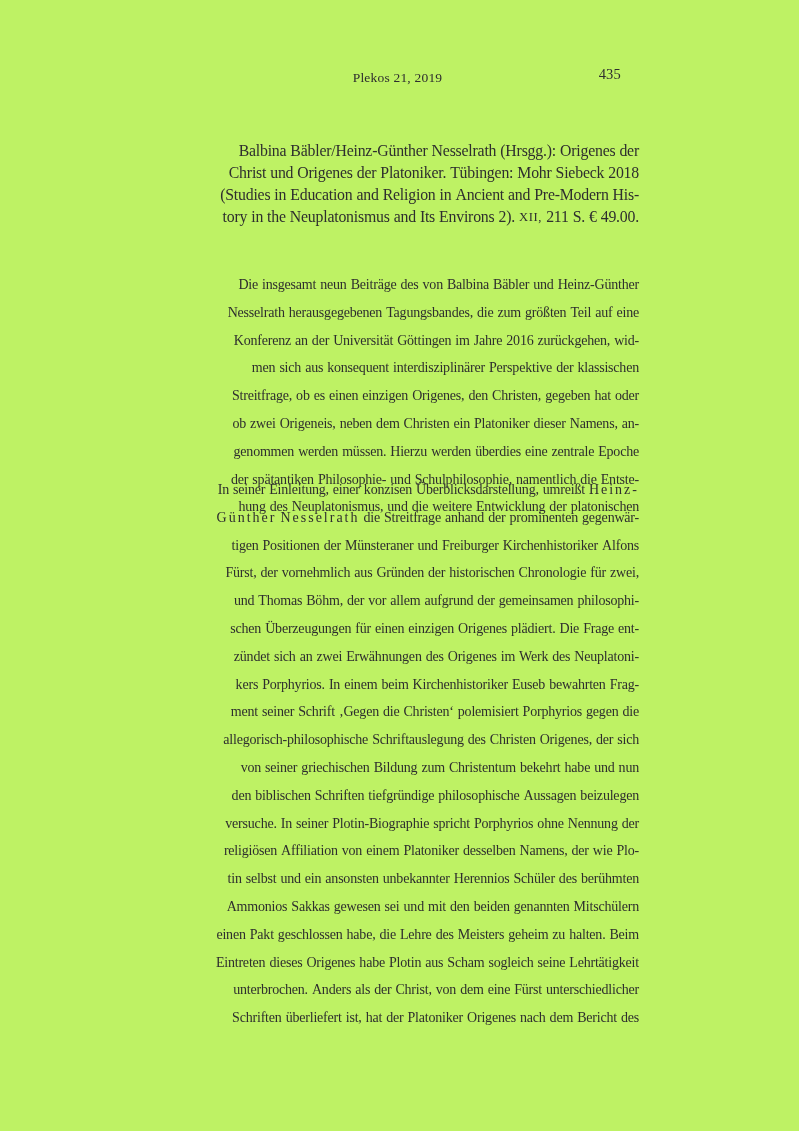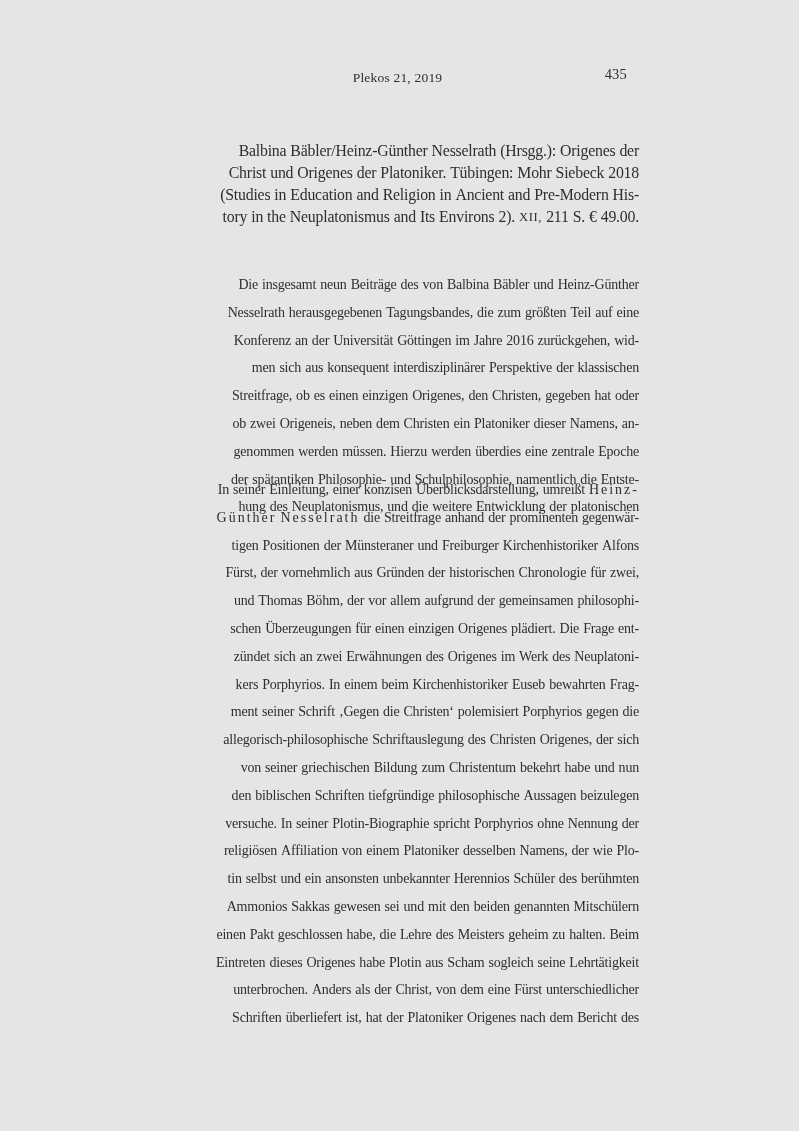--- a/index.html
+++ b/index.html
@@ -4,21 +4,21 @@
 <style>
   html, body {
     margin: 0;
     padding: 0;
     background: #ffffff;
   }
   .page {
     position: relative;
     width: 799px;
     height: 1131px;
-    background: #e5e5e5;
+    background: #bef264;
     font-family: "Liberation Serif", "DejaVu Serif", serif;
     color: #2e2e2e;
     overflow: hidden;
   }
   .content {
     position: absolute;
     left: 156px;
     top: 0;
     width: 483px;
     height: 100%;
@@ -27,21 +27,21 @@
     position: absolute;
     top: 70px;
     left: 0;
     width: 100%;
     text-align: center;
     font-size: 13.5px;
     letter-spacing: 0.2px;
   }
   .pagenum {
     position: absolute;
-    right: 12px;
+    right: 18px;
     top: -4px;
     font-size: 14.5px;
   }
   .block {
     position: absolute;
     left: 0;
     width: 483px;
   }
   .block .line {
     display: flex;

